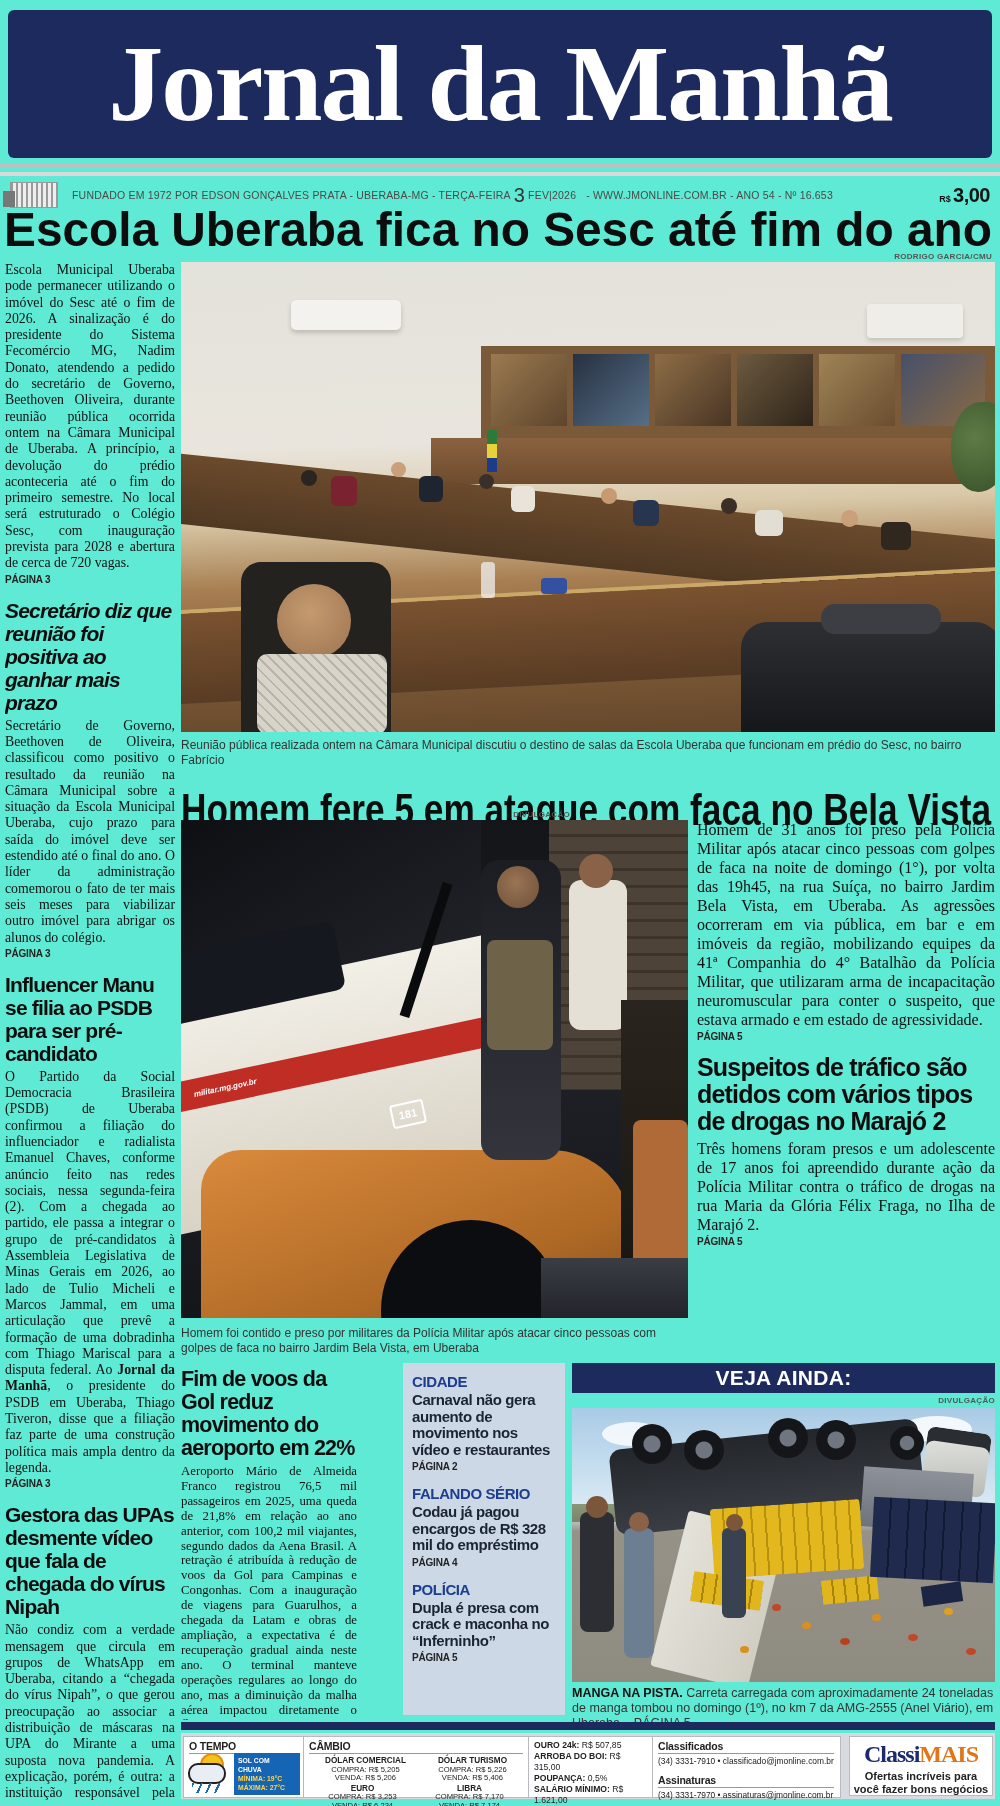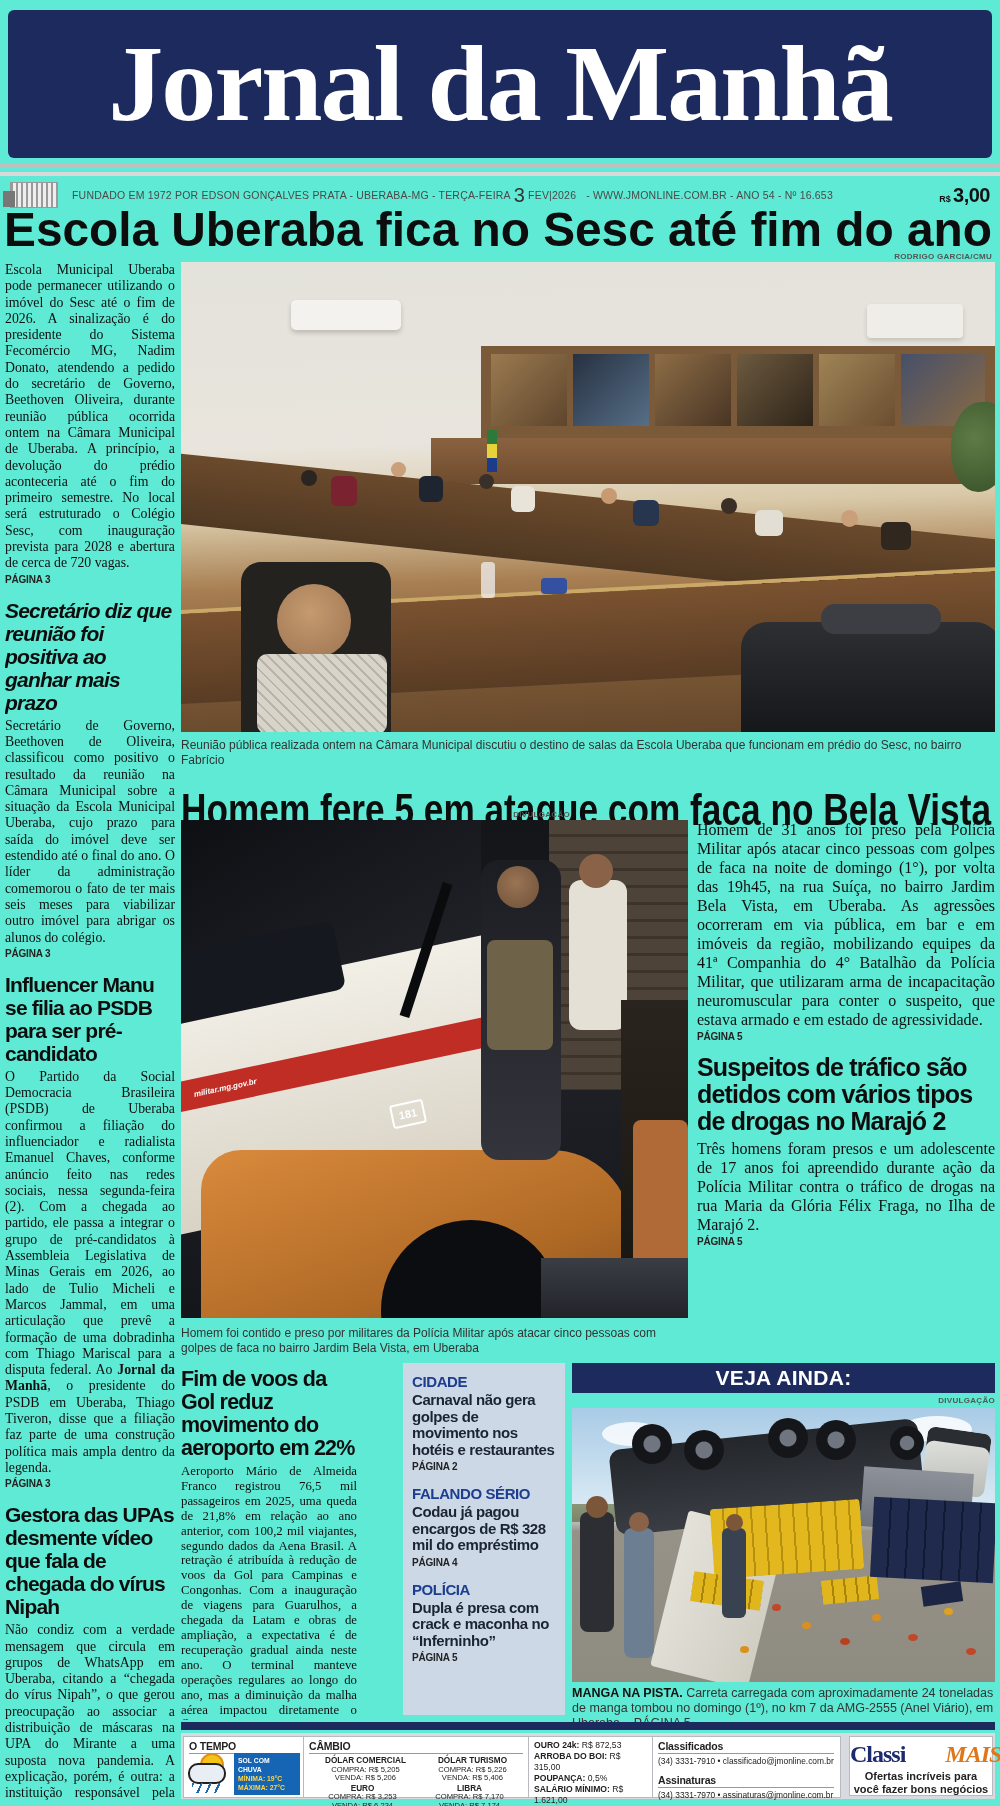--- a/index.html
+++ b/index.html
@@ -98,21 +98,21 @@
   .citem{text-align:center;font-size:7.6px;line-height:8.6px;margin:1px 2px;}
   .citem .cn{font-weight:bold;font-size:8.2px;}
   .ouro{width:124px;font-size:8.6px;line-height:11px;}
   .ouro .ilab{font-weight:bold;}
   .contacts{width:186px;border-right:none;}
   .contacts .slab{margin-top:8px;}
   .contacts .cval{font-size:8.4px;line-height:10px;margin-bottom:2px;}
   .classibox{position:absolute;left:668px;top:3px;width:144px;height:60px;background:#fff;border:1px solid #b7babf;
              text-align:center;padding-top:4px;box-sizing:border-box;}
   .classibox .c1{font-family:"Liberation Serif",serif;font-weight:bold;font-size:24px;color:#1c2a6e;letter-spacing:-1px;}
-  .classibox .c2{font-family:"Liberation Serif",serif;font-weight:bold;font-style:italic;font-size:24px;color:#e0761a;letter-spacing:-1px;padding-left:40px;}
+  .classibox .c2{font-family:"Liberation Serif",serif;font-weight:bold;font-size:24px;color:#e0761a;letter-spacing:-1px;}
   .classibox .tag{font-family:"Liberation Sans",sans-serif;font-weight:bold;font-size:11px;line-height:12.5px;color:#222;margin-top:2px;}
 </style>
 </head>
 <body>
 
 <div class="page">
 
   <header class="abs masthead">
     <h1>Jornal da Manhã</h1>
   </header>
@@ -237,21 +237,21 @@
 
   <div class="abs airport">
     <h2 class="colhead">Fim de voos da Gol reduz movimento do aeroporto em 22%</h2>
     <p class="body" style="margin:4px 0 0 0;">Aeroporto Mário de Almeida Franco registrou 76,5 mil passageiros em 2025, uma queda de 21,8% em relação ao ano anterior, com 100,2 mil viajantes, segundo dados da Aena Brasil. A retração é atribuída à redução de voos da Gol para Campinas e Congonhas. Com a inauguração de viagens para Guarulhos, a chegada da Latam e obras de ampliação, a expectativa é de recuperação gradual ainda neste ano. O terminal manteve operações regulares ao longo do ano, mas a diminuição da malha aérea impactou diretamente o fluxo.</p>
 
   </div>
 
   <div class="abs briefs">
     <div class="brief">
       <div class="lab">CIDADE</div>
-      <div class="txt">Carnaval não gera golpes de movimento nos hotéis e restaurantes</div>
+      <div class="txt">Carnaval não gera aumento de movimento nos vídeo e restaurantes</div>
       <p class="pref">PÁGINA 2</p>
     </div>
     <div class="brief">
       <div class="lab">FALANDO SÉRIO</div>
       <div class="txt">Codau já pagou encargos de R$ 328 mil do empréstimo</div>
       <p class="pref">PÁGINA 4</p>
     </div>
     <div class="brief">
       <div class="lab">POLÍCIA</div>
       <div class="txt">Dupla é presa com crack e maconha no “Inferninho”</div>
@@ -342,21 +342,21 @@
           <div class="citem">
             <div class="cn">LIBRA</div>
             <div>COMPRA: R$ 7,170</div>
             <div>VENDA: R$ 7,174</div>
           </div>
 
         </div>
       </div>
 
       <div class="sec ouro">
-        <div><span class="ilab">OURO 24k:</span><span> R$ 872,53</span></div>
+        <div><span class="ilab">OURO 24k:</span><span> R$ 507,85</span></div>
         <div><span class="ilab">ARROBA DO BOI:</span><span> R$ 315,00</span></div>
         <div><span class="ilab">POUPANÇA:</span><span> 0,5%</span></div>
         <div><span class="ilab">SALÁRIO MÍNIMO:</span><span> R$ 1.621,00</span></div>
       </div>
 
       <div class="sec contacts">
         <div class="slab" style="margin-top:0;">Classificados</div>
         <div class="cval">(34) 3331-7910 • classificado@jmonline.com.br</div>
         <div class="slab">Assinaturas</div>
         <div class="cval">(34) 3331-7970 • assinaturas@jmonline.com.br</div>

